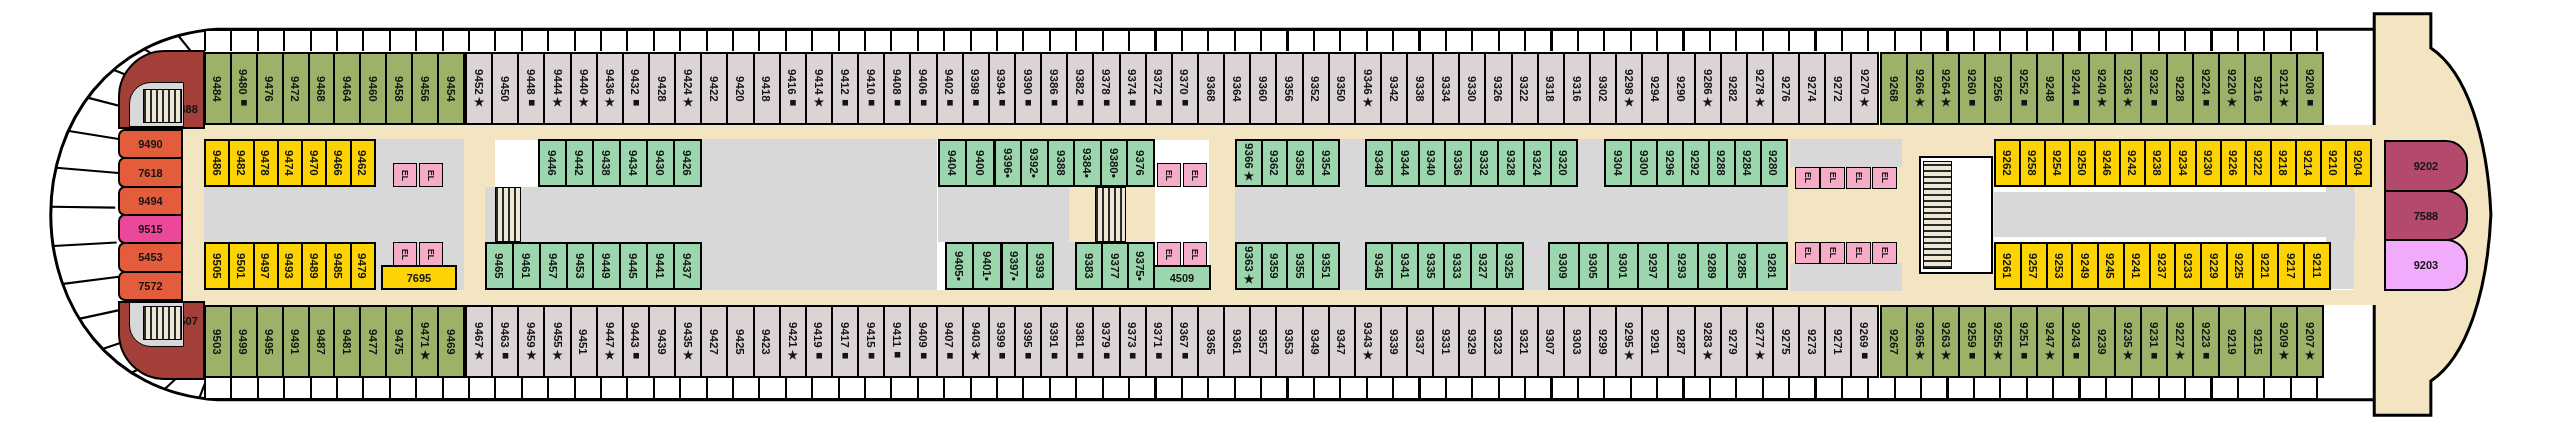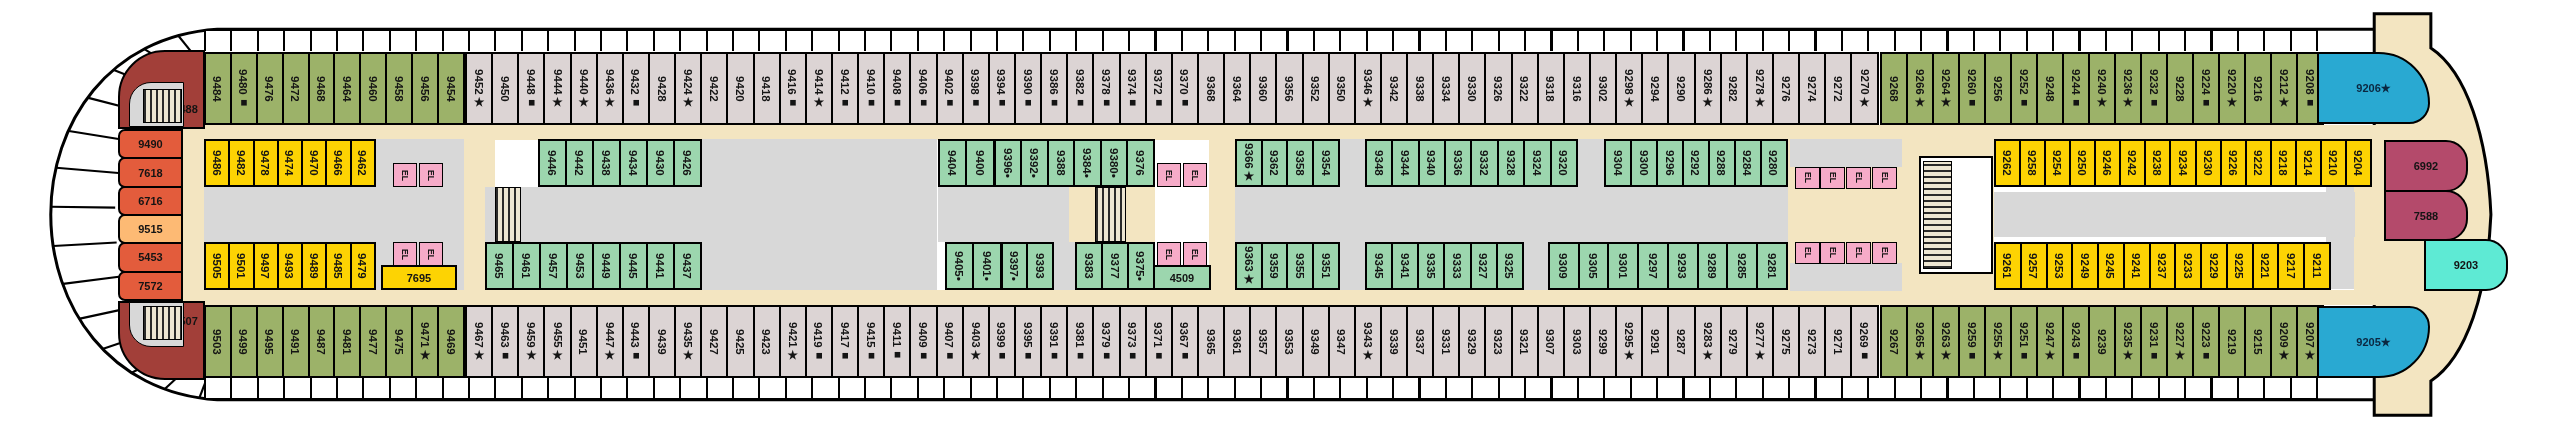--- a/index.html
+++ b/index.html
@@ -87,23 +87,23 @@
     <div class="abs hatch" style="left: 143px; top: 89px; width: 39px; height: 34px;"></div>
     <div class="abs hatch" style="left: 143px; top: 306px; width: 39px; height: 34px;"></div>
     <div class="abs stack" style="left: 118px; top: 129px; width: 65px; height: 172px;">
       <div class="cell" style="background: rgb(227, 92, 60); border-radius: 6.9px 0px 0px 6.9px;">
         <span class="hlabel">9490</span>
       </div>
       <div class="cell" style="background: rgb(227, 92, 60); border-radius: 6.9px 0px 0px 6.9px;">
         <span class="hlabel">7618</span>
       </div>
       <div class="cell" style="background: rgb(227, 92, 60); border-radius: 6.9px 0px 0px 6.9px;">
-        <span class="hlabel">6716</span>
-      </div>
-      <div class="cell" style="background: #fdba74; border-radius: 6.9px 0px 0px 6.9px;">
+        <span class="hlabel">9494</span>
+      </div>
+      <div class="cell" style="background: #ec4899; border-radius: 6.9px 0px 0px 6.9px;">
         <span class="hlabel">9515</span>
       </div>
       <div class="cell" style="background: rgb(227, 92, 60); border-radius: 6.9px 0px 0px 6.9px;">
         <span class="hlabel">5453</span>
       </div>
       <div class="cell" style="background: rgb(227, 92, 60); border-radius: 6.9px 0px 0px 6.9px;">
         <span class="hlabel">7572</span>
       </div>
     </div>
     <div class="abs row" style="left: 204px; top: 52px; width: 261px; height: 73px;">
@@ -1013,31 +1013,25 @@
     </div>
     <div class="abs el" style="left: 1820px; top: 242px; width: 25px; height: 21.5px;">
       <span class="vlabel">EL</span>
     </div>
     <div class="abs el" style="left: 1846px; top: 242px; width: 25px; height: 21.5px;">
       <span class="vlabel">EL</span>
     </div>
     <div class="abs el" style="left: 1872px; top: 242px; width: 25px; height: 21.5px;">
       <span class="vlabel">EL</span>
     </div>
-    <div class="abs " style="left: 2317px; top: 52px; width: 113px; height: 72px; background: rgb(41, 169, 210); border: 2.1px solid rgb(0, 0, 0); border-radius: 0px 72px 29px 0px; display: flex; align-items: center; justify-content: center;">
-      <span class="hlabel" style="color:#0b2740;">9206★</span>
-    </div>
-    <div class="abs " style="left: 2317px; top: 306px; width: 113px; height: 72px; background: rgb(41, 169, 210); border: 2.1px solid rgb(0, 0, 0); border-radius: 0px 29px 72px 0px; display: flex; align-items: center; justify-content: center;">
-      <span class="hlabel" style="color:#0b2740;">9205★</span>
-    </div>
     <div class="abs stack" style="left: 2384px; top: 140px; width: 84px; height: 151px;">
       <div class="cell" style="background: rgb(180, 74, 107); border-radius: 0px 22px 22px 0px;">
-        <span class="hlabel">6992</span>
+        <span class="hlabel">9202</span>
       </div>
       <div class="cell" style="background: rgb(180, 74, 107); border-radius: 0px 22px 22px 0px;">
         <span class="hlabel">7588</span>
       </div>
-      <div class="cell" style="background: #5eead4; border-radius: 0px 22px 22px 0px; margin-left: 40px;">
+      <div class="cell" style="background: #f0abfc; border-radius: 0px 22px 22px 0px;">
         <span class="hlabel">9203</span>
       </div>
     </div>
   </div>
 
 
 </body></html>

